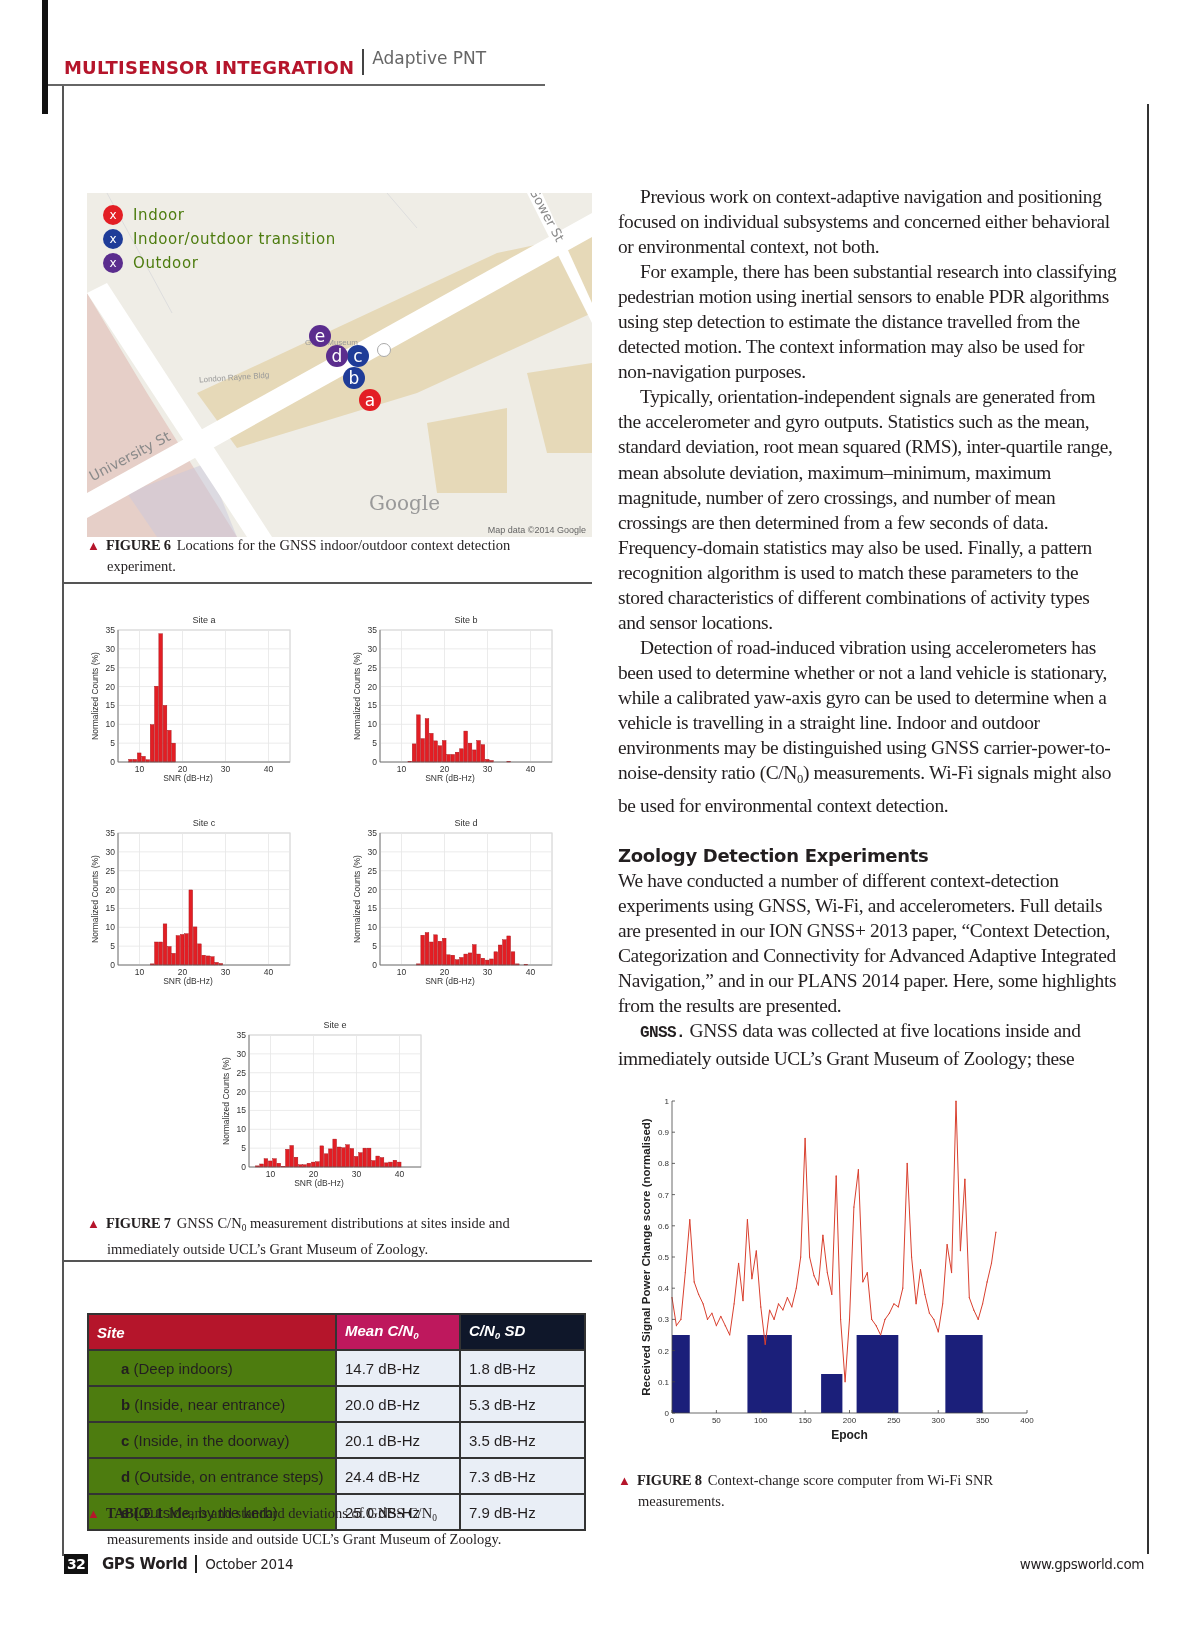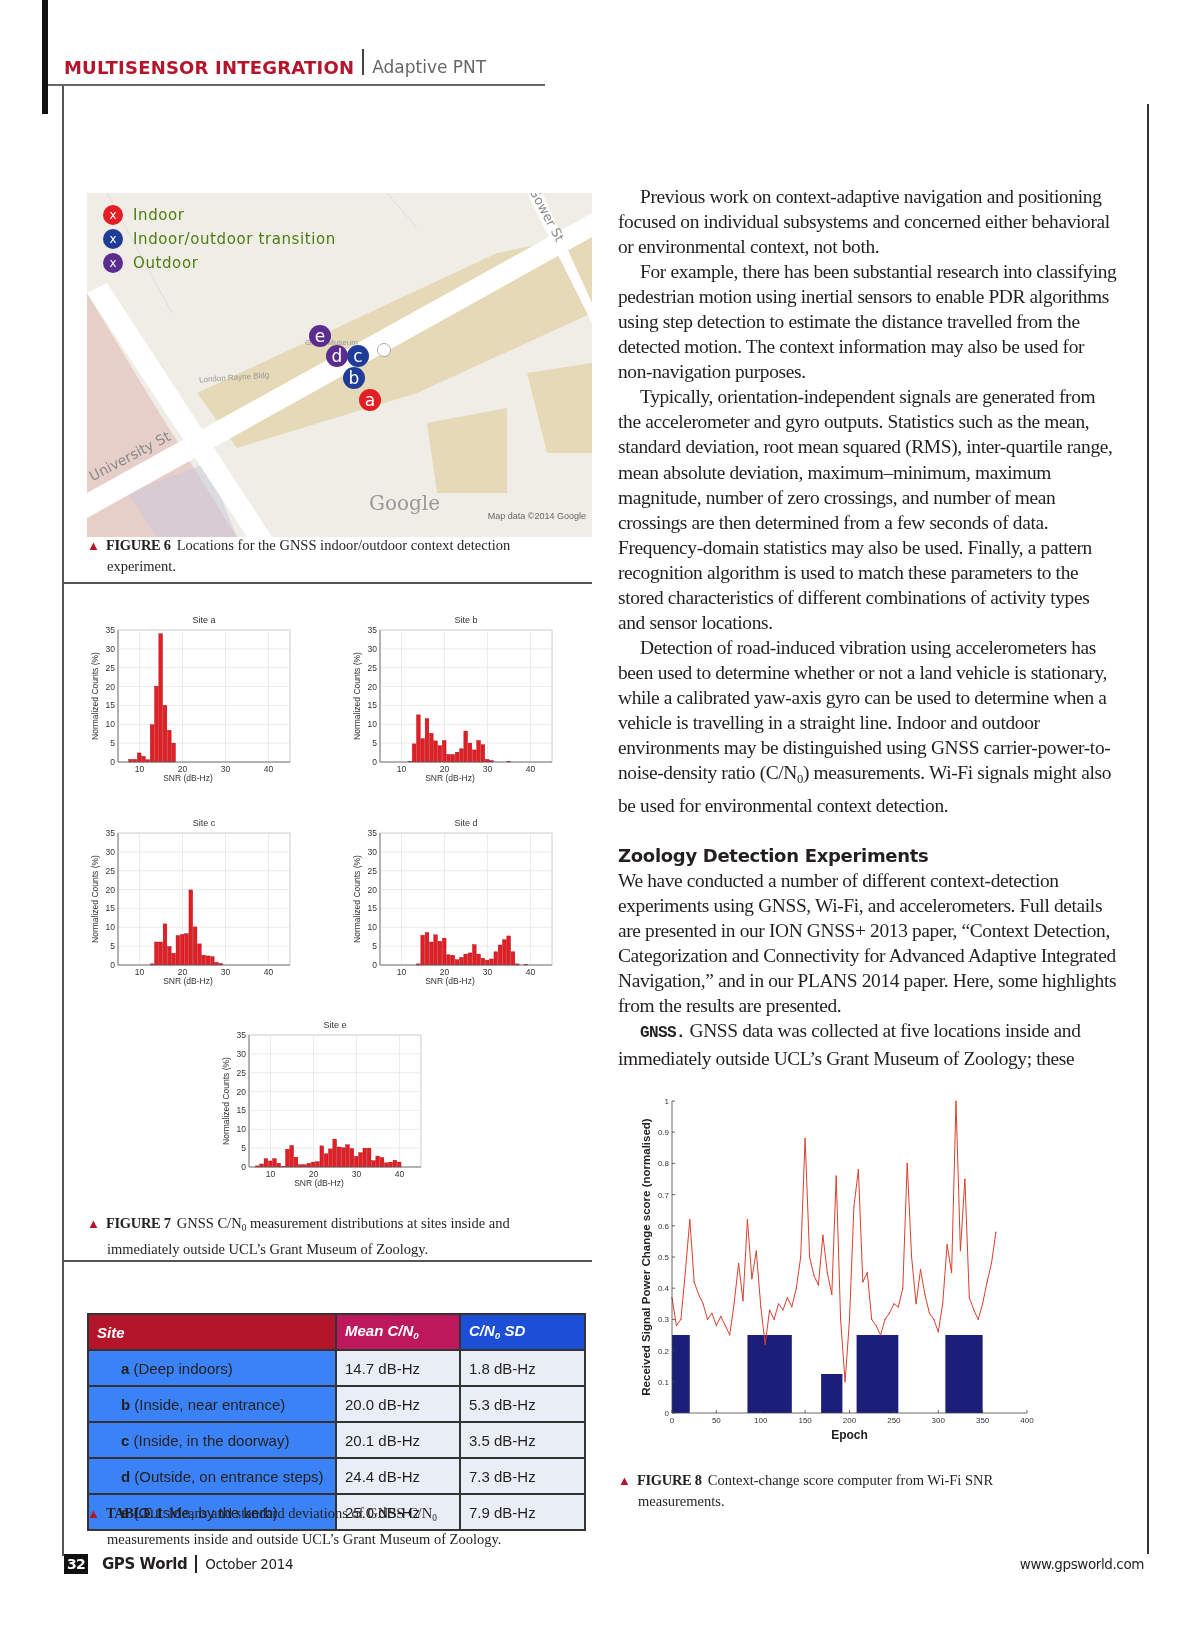--- a/index.html
+++ b/index.html
@@ -6,55 +6,55 @@
   html, body { width: 1200px; height: 1626px; background: #ffffff; }
   body { position: relative; overflow: hidden; font-family: "Liberation Sans", sans-serif; color: #231f20; }
 
   
   .left-bar { position: absolute; left: 42px; top: 0; width: 6px; height: 114px; background: #111; }
   .left-rule { position: absolute; left: 62px; top: 86px; width: 2px; height: 1470px; background: #555; }
   .right-rule { position: absolute; left: 1147px; top: 104px; width: 2px; height: 1450px; background: #333; }
   .header { position: absolute; left: 64px; top: 44px; height: 34px; display: flex; align-items: flex-end; }
   .header .section { font-family: "DejaVu Sans", sans-serif; font-weight: bold; font-size: 18px; color: #b5152b; letter-spacing: 0.2px; }
   .header .sep { width: 2px; height: 26px; background: #444; margin: 0 8px 3px 8px; }
-  .header .sub { font-family: "DejaVu Sans", sans-serif; font-size: 17px; color: #666; margin-bottom: 1px; }
+  .header .sub { font-family: "DejaVu Sans", sans-serif; font-size: 17px; color: #666; margin-bottom: 10px; }
   .header-rule { position: absolute; left: 48px; top: 84px; width: 497px; height: 2px; background: #666; }
 
   
   .map { position: absolute; left: 87px; top: 193px; width: 505px; height: 344px; overflow: hidden; background: #efede6; }
   .map svg { position: absolute; left: 0; top: 0; }
   .legend { position: absolute; left: 16px; top: 10px; }
   .legend-row { display: flex; align-items: center; height: 24px; }
   .legend-dot { width: 20px; height: 20px; border-radius: 50%; color: #fff; font-size: 12px; display: flex; align-items: center; justify-content: center; margin-right: 10px; font-family: "DejaVu Sans", sans-serif; }
   .legend-label { font-family: "DejaVu Sans", sans-serif; font-size: 15px; color: #4d7c0f; letter-spacing: 0.6px; }
   .marker { position: absolute; width: 22px; height: 22px; border-radius: 50%; color: #fff; font-family: "DejaVu Sans", sans-serif; font-size: 17px; display: flex; align-items: center; justify-content: center; line-height: 1; }
   .map-street { position: absolute; font-family: "DejaVu Sans", sans-serif; color: #8a8a8a; font-size: 13px; }
   .map-google { position: absolute; left: 282px; top: 298px; font-family: "DejaVu Serif", serif; font-size: 20px; color: #999; }
-  .map-credit { position: absolute; right: 6px; bottom: 16px; font-size: 9px; color: #666; }
+  .map-credit { position: absolute; right: 6px; bottom: 2px; font-size: 9px; color: #666; }
   .map-small { position: absolute; font-size: 8px; color: #999; }
 
   
   .caption { position: absolute; font-family: Liberation Serif, serif; font-size: 14.5px; line-height: 21px; color: #231f20; }
   .caption .tri { color: #b5152b; font-size: 13px; margin-right: 6px; }
   .caption .label { font-weight: bold; letter-spacing: -0.3px; margin-right: 6px; }
   .caption .indent { padding-left: 20px; display: block; }
   .hrule { position: absolute; height: 2px; background: #555; }
 
   
   .hist { position: absolute; }
   .hist svg text { font-family: "Liberation Sans", sans-serif; }
 
   
   .table { position: absolute; left: 87px; top: 1313px; width: 499px; border-collapse: collapse; font-family: "Liberation Sans", sans-serif; font-size: 15px; }
   .table td, .table th { border: 2px solid #333; height: 36px; padding: 0 8px; text-align: left; font-weight: normal; }
   .table th { color: #fff; font-style: italic; font-weight: bold; font-size: 15px; }
   .table th.c0 { background: #b5152b; width: 248px; }
   .table th.c1 { background: #be185d; width: 124px; }
-  .table th.c2 { background: #1d4ed8; }
-  .table td.c0 { background: #3b82f6; padding-left: 32px; }
+  .table th.c2 { background: #0f172a; }
+  .table td.c0 { background: #4d7c0f; padding-left: 32px; }
   .table td.c1, .table td.c2 { background: #e9eef6; }
   .table td b { font-weight: bold; }
   sub { font-size: 0.65em; vertical-align: -0.35em; }
 
   
   .article { position: absolute; left: 618px; top: 184px; width: 500px; font-family: "Liberation Serif", serif; font-size: 19.4px; line-height: 25.05px; color: #231f20; letter-spacing: -0.35px; }
   .article p { text-indent: 22px; }
   .article p.noindent { text-indent: 0; }
   .article h3 { font-family: "DejaVu Sans", sans-serif; font-size: 18px; font-weight: bold; margin-top: 25px; line-height: 25px; letter-spacing: -0.3px; }
   .article .runin { font-family: Liberation Mono, monospace; font-weight: bold; font-size: 16px; letter-spacing: -0.6px; }

